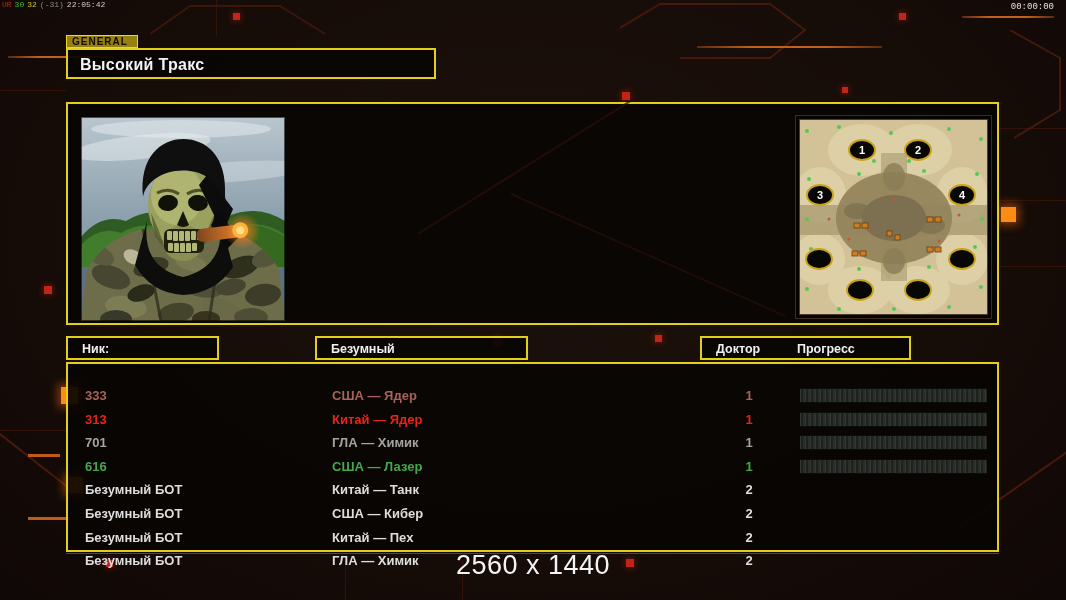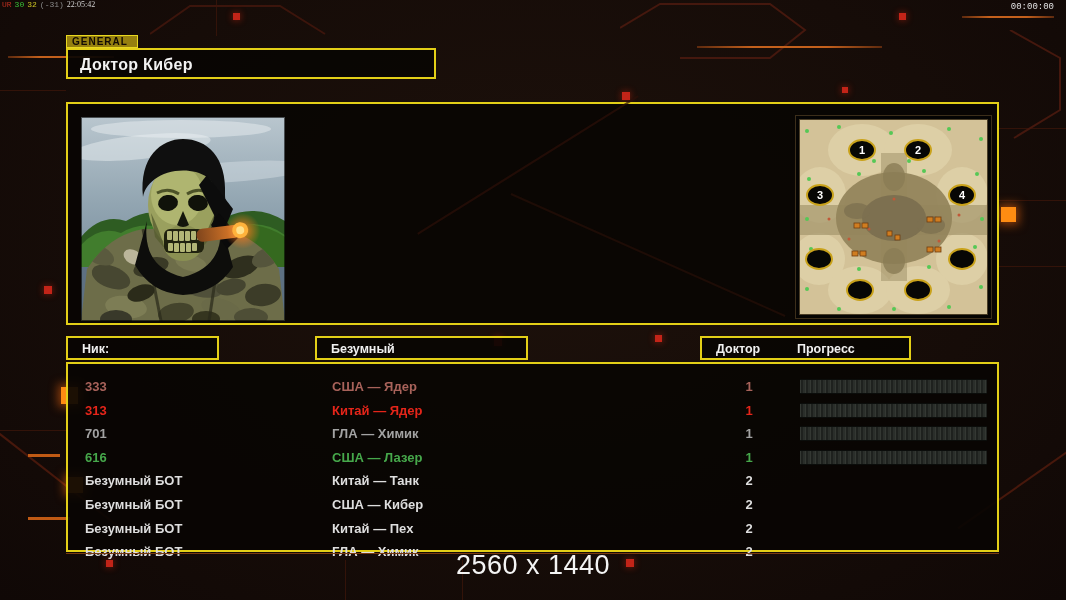--- a/index.html
+++ b/index.html
@@ -29,21 +29,21 @@
        color:#120b04;font-size:10px;font-weight:700;letter-spacing:1px;line-height:11px;padding-left:5px;}
   .title-box{left:66px;top:48px;width:370px;height:31px;}
   .title-box .t{position:absolute;left:12px;top:6px;font-size:16px;font-weight:700;color:#f2f2f2;letter-spacing:.3px;}
   .main-panel{left:66px;top:102px;width:933px;height:223px;}
   .hdr{height:24px;top:336px;}
   .hdr .t{position:absolute;left:14px;top:4px;font-size:12.5px;font-weight:700;color:#f0f0f0;}
   .hdr-nick{left:66px;width:153px;}
   .hdr-general{left:315px;width:213px;}
   .hdr-team{left:700px;width:211px;}
   .hdr-team .t2{position:absolute;left:95px;top:4px;font-size:12.5px;font-weight:700;color:#f0f0f0;}
-  .list-box{left:66px;top:362px;width:933px;height:190px;padding-top:11px;box-sizing:border-box;}
+  .list-box{left:66px;top:362px;width:933px;height:190px;padding-top:20px;box-sizing:border-box;}
   .list-underline{position:absolute;left:66px;top:553px;width:933px;height:1px;background:#7a3a10;}
   
   .row{position:relative;height:23.6px;font-size:13px;font-weight:700;}
   .row .cell{position:absolute;top:4px;white-space:nowrap;}
   .row .nick{left:17px;}
   .row .general{left:264px;}
   .row .team{left:666px;width:30px;text-align:center;}
   .pbar{position:absolute;left:732px;top:4px;width:187px;height:13px;
         background:repeating-linear-gradient(90deg,#343833 0 1px,#1e211e 1px 3px,#2a2e2a 3px 5px);
         border-top:1px solid #0b0d0b;border-bottom:1px solid #0b0d0b;}
@@ -87,26 +87,26 @@
 <div class="sqr" style="left:44px;top:286px;width:8px;height:8px;"></div>
 <div class="sqr" style="left:233px;top:13px;width:7px;height:7px;"></div>
 <div class="sqr" style="left:899px;top:13px;width:7px;height:7px;"></div>
 <div class="sqr" style="left:622px;top:92px;width:8px;height:8px;"></div>
 <div class="sqr" style="left:494px;top:338px;width:8px;height:8px;"></div>
 <div class="sqr" style="left:655px;top:335px;width:7px;height:7px;"></div>
 <div class="sqr" style="left:626px;top:559px;width:8px;height:8px;"></div>
 <div class="sqr" style="left:106px;top:560px;width:7px;height:7px;"></div>
 <div class="sqr" style="left:842px;top:87px;width:6px;height:6px;"></div>
 
-<div class="debug-overlay" id="debug-overlay"><span style="color: rgb(192, 48, 32);">UR</span><span style="color: rgb(56, 192, 56);">30</span><span style="color: rgb(200, 192, 34);">32</span><span style="color: rgb(138, 138, 138);">(-31)</span><span style="color: rgb(207, 207, 207); font-family: Liberation Serif, serif;">22:05:42</span></div>
+<div class="debug-overlay" id="debug-overlay"><span style="color: rgb(192, 48, 32);">UR</span><span style="color: rgb(56, 192, 56);">30</span><span style="color: rgb(200, 192, 34);">32</span><span style="color: rgb(138, 138, 138);">(-31)</span><span style="color: rgb(207, 207, 207);">22:05:42</span></div>
 <div class="rec-timer">00:00:00</div>
 
 <div class="tab">GENERAL</div>
 <div class="ybox title-box">
-  <span class="t">Доктор Кибер</span>
+  <span class="t">Высокий Тракс</span>
 </div>
 
 <div class="ybox main-panel">
   <div class="inner-diag" style="left:330px;top:60px;width:260px;height:2px;transform:rotate(-32deg);opacity:.7;"></div>
   <div class="inner-diag" style="left:430px;top:150px;width:300px;height:2px;transform:rotate(24deg);opacity:.6;"></div>
 
   <div class="portrait">
     <svg width="204" height="204" viewBox="0 0 204 204">
       <defs>
         <linearGradient id="sky" x1="0" y1="0" x2="0" y2="1">

